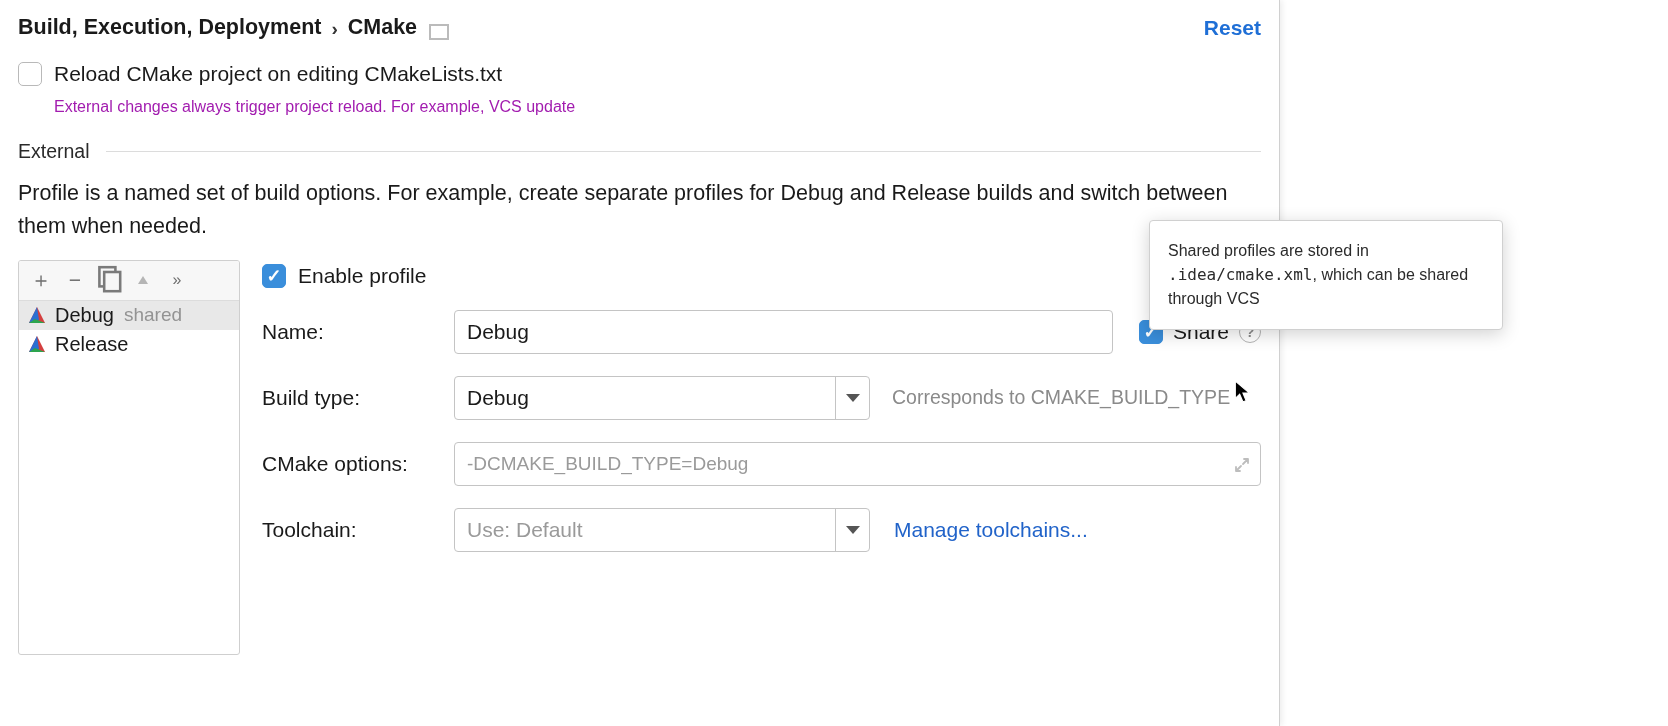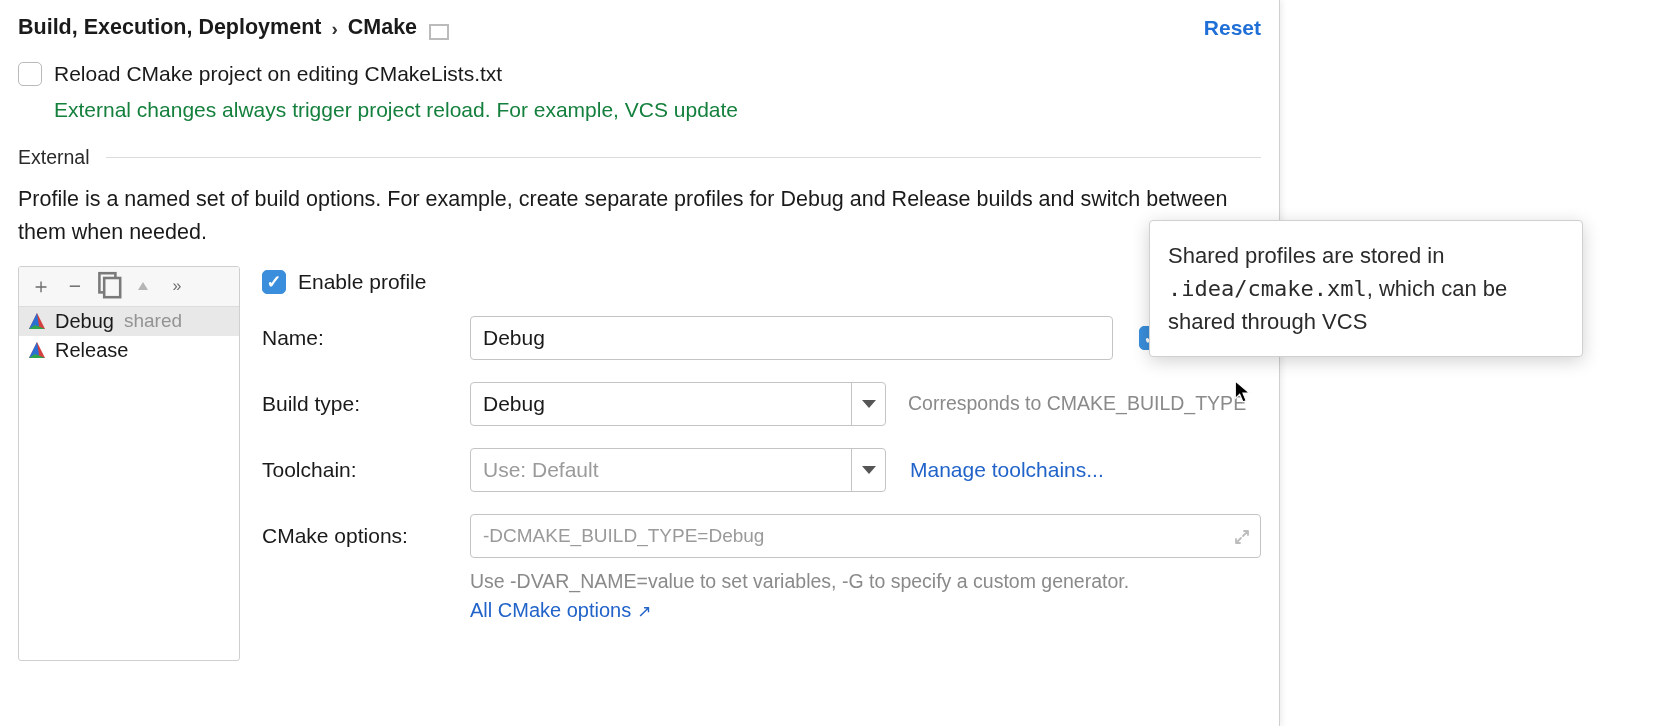--- a/index.html
+++ b/index.html
@@ -59,21 +59,21 @@
     flex-shrink: 0;
   }
   .checkbox.checked {
     background: #3a8edb; border-color:#3a8edb;
   }
   .checkbox.checked::after {
     content: "✓"; color:#fff; font-size:18px; font-weight:800; line-height:1;
   }
   .checkbox-label { font-size: 21px; color: #1a1a1a; }
   .subtext {
-    color: #15803d; font-size: 21px; margin-left: 36px; margin-top: 12px; margin-bottom: 24px;
+    color: #a21caf; font-size: 16px; margin-left: 36px; margin-top: 12px; margin-bottom: 24px;
   }
   .section-divider {
     display:flex; align-items:center; gap: 16px; margin: 8px 0 14px 0;
   }
   .section-title { font-size: 19.5px; color:#2a2a2a; }
   .hr { flex:1; height:1px; background:#dcdcdc; }
   .description {
     font-size: 21.5px; color:#1a1a1a; line-height:1.55; margin-bottom:16px;
   }
   .body-row { display:flex; gap:16px; }
@@ -102,21 +102,21 @@
   .list-item.selected { background:#e8e8e8; }
   .tri-icon {
     width:20px;height:20px;flex-shrink:0;position:relative;
   }
   .tri-icon svg { width:20px;height:20px; }
   .item-label { font-size:20px; }
   .item-tag { color:#939393; font-size:19px; margin-left:2px; }
   .form { flex:1; padding-left: 6px; }
   .form-row {
     display:grid; grid-template-columns: 192px 1fr;
-    align-items:center; gap: 16px;
+    align-items:center; gap: 0;
     margin: 22px 0;
   }
   .form-label { font-size:21px; }
   .input, .select {
     border:1px solid #c4c4c4; border-radius:4px;
     height:44px; padding: 0 12px; font-size:21px; background:#fff;
     color:#1a1a1a; display:flex;align-items:center;
   }
   .select { justify-content:space-between; }
   .select-caret {
@@ -145,27 +145,27 @@
     display:flex;align-items:center;justify-content:space-between;
     border:1px solid #c4c4c4;border-radius:4px;height:44px;padding:0 10px 0 12px;
     color:#9a9a9a;
   }
   .link { color:#2163c9; font-size:21px; }
   .link.small { font-size:20px;}
   .arrow-ne { font-size:17px;margin-left:6px;color:#2163c9;}
   .tooltip {
     position:absolute;
     left: 1149px; top: 220px;
-    width: 434px;
+    width: 354px;
     background:#fff;
     border:1px solid #d0d0d0;
     border-radius:4px;
     box-shadow: 0 4px 18px rgba(0,0,0,0.18);
     padding: 18px 18px;
-    font-size:22px; color:#2b2b2b; line-height:1.5;
+    font-size:16px; color:#2b2b2b; line-height:1.5;
   }
   .tooltip .mono { font-family: "SF Mono", Menlo, Consolas, monospace; }
   .cursor {
     position:absolute; left: 1233px; top: 379px; width:22px;height:26px;
     pointer-events:none;
   }
   .cursor svg { width:22px; height:26px; }
   .enable-row { display:flex;align-items:flex-end;gap:12px;margin-top:4px;margin-bottom:4px;}
   .toolchain-select { color:#9a9a9a;}
   .build-type-row .after-side .hint { font-family: inherit; }
@@ -266,53 +266,44 @@
             <span>Debug</span>
             <span class="select-caret">
                 <span class="caret-down"></span>
               </span>
           </div>
           <span class="hint" style="margin-left:12px">Corresponds to CMAKE_BUILD_TYPE</span>
         </div>
       </div>
 
       <div class="form-row">
+        <div class="form-label">CMake options:</div>
+        <div class="cmake-options-wrap">
+          <span>-DCMAKE_BUILD_TYPE=Debug</span>
+          <span class="expand-icon">
+            <svg viewBox="0 0 16 16">
+                <path d="M2 14 L7 9 M2 14 L2 10 M2 14 L6 14 M14 2 L9 7 M14 2 L14 6 M14 2 L10 2" stroke="#bdbdbd" stroke-width="1.8" fill="none" stroke-linecap="round"></path>
+              </svg>
+          </span>
+        </div>
+      </div>
+
+      <div class="form-row">
         <div class="form-label">Toolchain:</div>
         <div class="after-side">
           <div class="select toolchain-select" style="width:416px">
             <span>Use: Default</span>
             <span class="select-caret">
                 <span class="caret-down"></span>
               </span>
           </div>
           <span class="link" style="margin-left:14px">Manage toolchains...</span>
         </div>
       </div>
 
-      <div class="form-row">
-        <div class="form-label">CMake options:</div>
-        <div class="cmake-options-wrap">
-          <span>-DCMAKE_BUILD_TYPE=Debug</span>
-          <span class="expand-icon">
-            <svg viewBox="0 0 16 16">
-                <path d="M2 14 L7 9 M2 14 L2 10 M2 14 L6 14 M14 2 L9 7 M14 2 L14 6 M14 2 L10 2" stroke="#bdbdbd" stroke-width="1.8" fill="none" stroke-linecap="round"></path>
-              </svg>
-          </span>
-        </div>
-      </div>
-
-      <div class="form-row" style="margin-top:-10px">
-        <div></div>
-        <div>
-          <div class="hint">Use -DVAR_NAME=value to set variables, -G to specify a custom generator.</div>
-          <div style="margin-top:6px">
-            <span class="link small">All CMake options</span><span class="arrow-ne">↗</span>
-          </div>
-        </div>
-      </div>
 
     </div>
   </div>
 </div>
 
 <div class="tooltip">
   <span>Shared profiles are stored in </span><span class="mono">.idea/cmake.xml</span><span>, which can be shared through VCS</span>
 </div>
 
 <div class="cursor">

